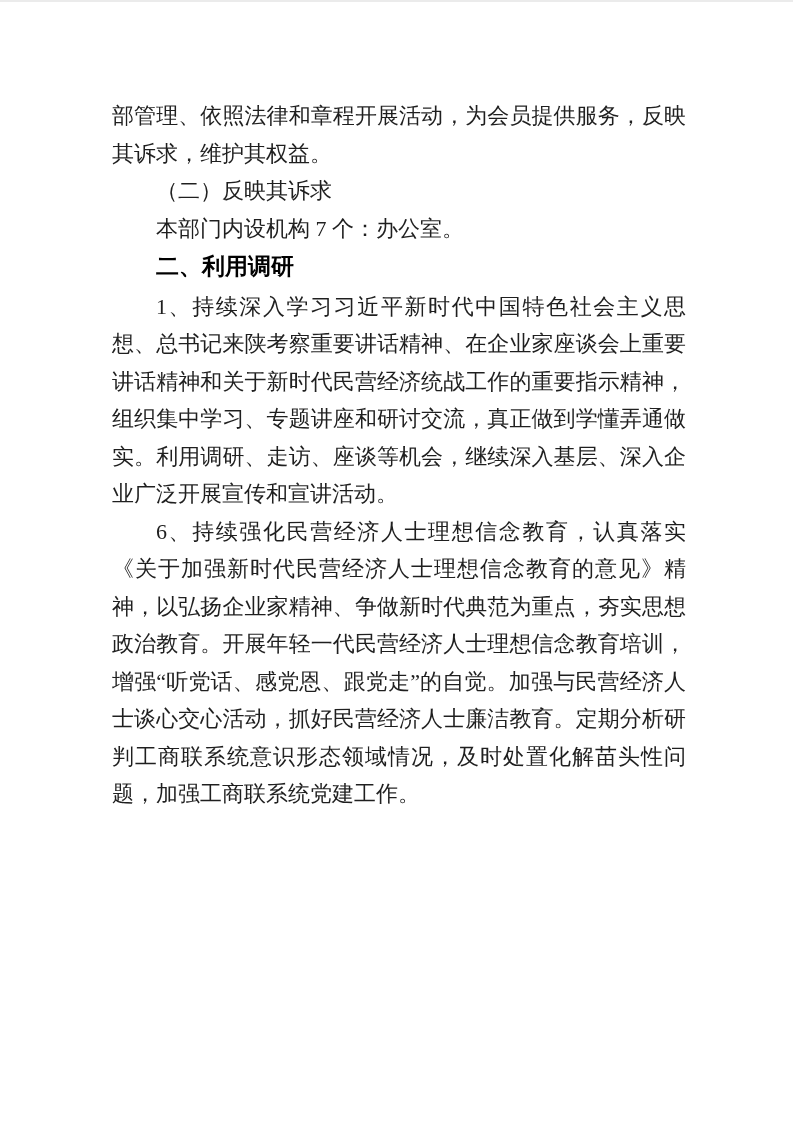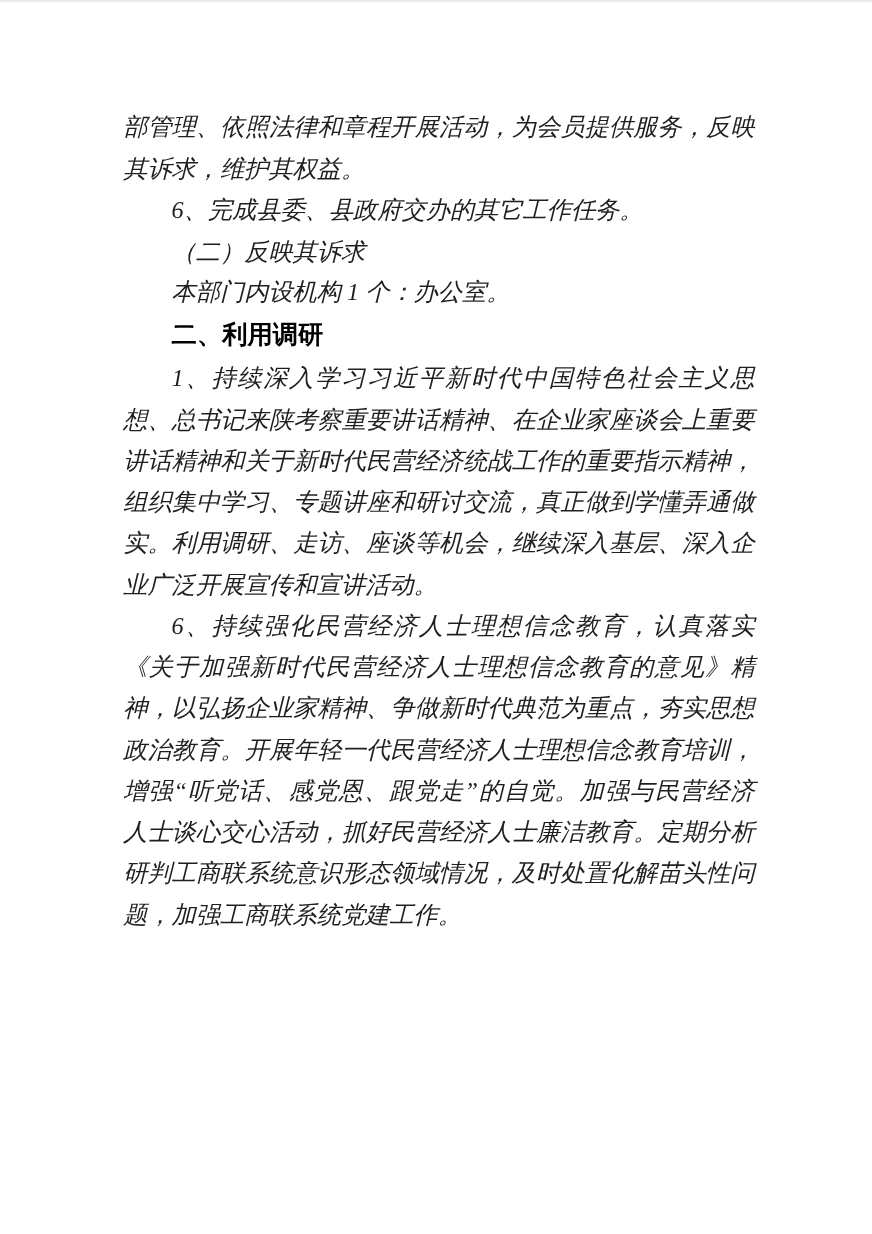--- a/index.html
+++ b/index.html
@@ -32,21 +32,20 @@
   }
   .para {
     margin: 0;
     font-family: "Liberation Serif", "DejaVu Serif", serif;
     font-size: 22px;
     line-height: 37.5px;
     color: #1f1f1f;
     text-align: justify;
     text-indent: 44px;
     word-break: break-all;
-    font-style: italic;
   }
   .para.no-indent {
     text-indent: 0;
   }
   .heading {
     margin: 1px 0 2px 0;
     font-family: "Liberation Sans", "DejaVu Sans", sans-serif;
     font-weight: 700;
     font-size: 23px;
     line-height: 37.5px;
@@ -54,20 +53,19 @@
     text-indent: 44px;
   }
 </style>
 </head>
 <body>
 
 <div class="page">
   <div class="scan-edge"></div>
   <div class="text-column">
     <p class="para no-indent">部管理、依照法律和章程开展活动，为会员提供服务，反映其诉求，维护其权益。</p>
-    <p class="para">6、完成县委、县政府交办的其它工作任务。</p>
     <p class="para">（二）反映其诉求</p>
-    <p class="para">本部门内设机构 1 个：办公室。</p>
+    <p class="para">本部门内设机构 7 个：办公室。</p>
     <h2 class="heading">二、利用调研</h2>
     <p class="para">1、持续深入学习习近平新时代中国特色社会主义思想、总书记来陕考察重要讲话精神、在企业家座谈会上重要讲话精神和关于新时代民营经济统战工作的重要指示精神，组织集中学习、专题讲座和研讨交流，真正做到学懂弄通做实。利用调研、走访、座谈等机会，继续深入基层、深入企业广泛开展宣传和宣讲活动。</p>
     <p class="para">6、持续强化民营经济人士理想信念教育，认真落实《关于加强新时代民营经济人士理想信念教育的意见》精神，以弘扬企业家精神、争做新时代典范为重点，夯实思想政治教育。开展年轻一代民营经济人士理想信念教育培训，增强“听党话、感党恩、跟党走”的自觉。加强与民营经济人士谈心交心活动，抓好民营经济人士廉洁教育。定期分析研判工商联系统意识形态领域情况，及时处置化解苗头性问题，加强工商联系统党建工作。</p>
   </div>
 </div>
 
 </body></html>

